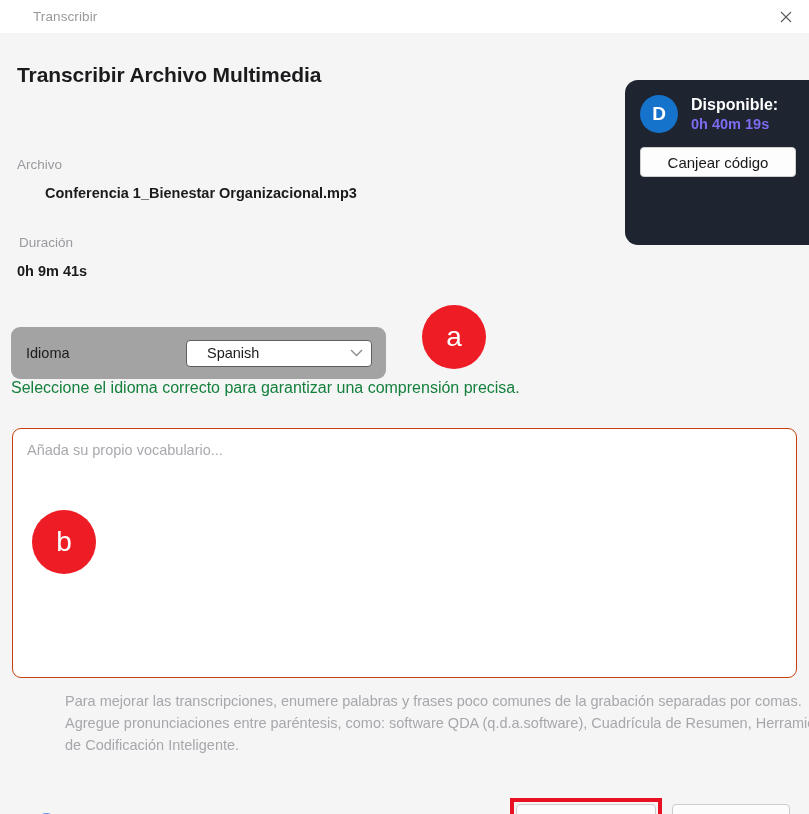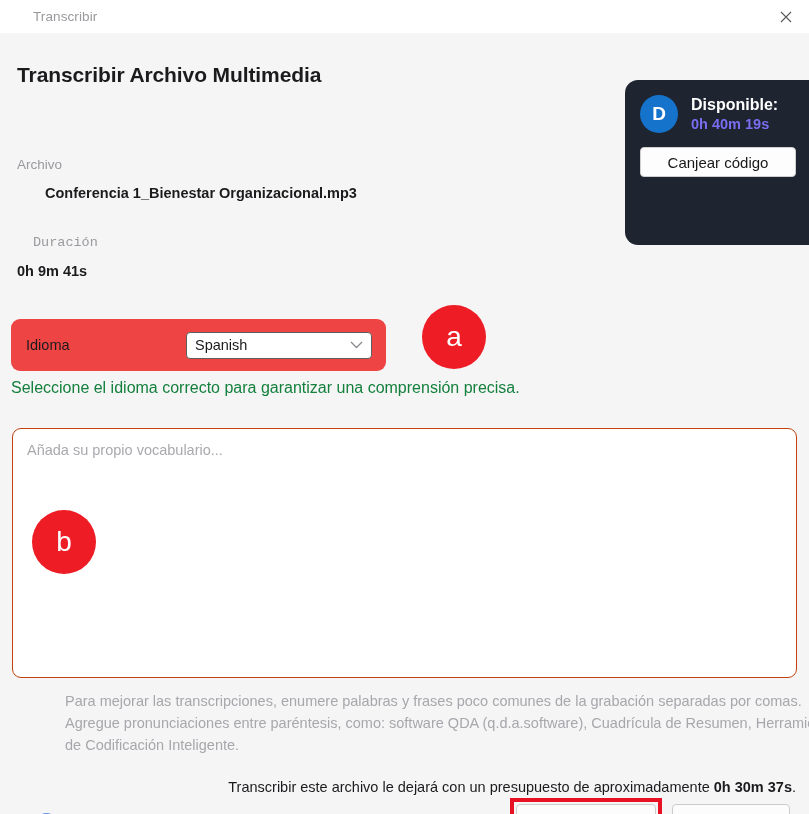--- a/index.html
+++ b/index.html
@@ -135,31 +135,31 @@
     color: #9a9a9e;
   }
   .field-value {
     position: absolute;
     font-size: 14.5px;
     font-weight: bold;
     color: #1b1b1d;
   }
   #archivo-label   { left: 17px; top: 124px; text-align: center; }
   #archivo-value   { left: 17px; top: 152px; margin-left: 28px; }
-  #duracion-label  { left: 33px; top: 202px; font-family: Liberation Mono, monospace; }
+  #duracion-label  { left: 19px; top: 202px; }
   #duracion-value  { left: 17px; top: 230px; }
 
   
   .lang-row {
     position: absolute;
     left: 11px;
-    top: 286px;
+    top: 294px;
     width: 375px;
     height: 52px;
-    background: #ef4444;
+    background: #a3a3a3;
     border-radius: 9px;
     display: flex;
     align-items: center;
     box-sizing: border-box;
   }
   .lang-label {
     margin-left: 15px;
     font-size: 14.5px;
     color: #1b1b1d;
     width: 160px;
@@ -170,21 +170,21 @@
     height: 27px;
     background: #ffffff;
     border: 1px solid #5e5e5e;
     border-radius: 4px;
     box-sizing: border-box;
     display: flex;
     align-items: center;
     cursor: pointer;
   }
   .lang-select-value {
-    margin-left: 8px;
+    margin-left: 20px;
     font-size: 14.5px;
     color: #1b1b1d;
     text-align: right;
   }
   .lang-caret {
     position: absolute;
     right: 8px;
     top: 50%;
     transform: translateY(-50%);
     display: flex;
@@ -344,23 +344,20 @@
   </div>
 
   <div class="hint">Seleccione el idioma correcto para garantizar una comprensión precisa.</div>
 
   <div class="vocab-box">
     <span class="vocab-placeholder">Añada su propio vocabulario...</span>
   </div>
 
   <div class="vocab-help">Para mejorar las transcripciones, enumere palabras y frases poco comunes de la grabación separadas por comas. Agregue pronunciaciones entre paréntesis, como: software QDA (q.d.a.software), Cuadrícula de Resumen, Herramienta de Codificación Inteligente.</div>
 
-  <div class="budget-note">
-    <span>Transcribir este archivo le dejará con un presupuesto de aproximadamente </span><b>0h 30m 37s</b><span>.</span>
-  </div>
 
   <div class="info-icon">i</div>
 
   <div class="highlight-box"></div>
   <div class="footer-btn" id="transcribe-btn">Transcribir</div>
   <div class="footer-btn" id="cancel-btn">Cancelar</div>
 
   <div class="marker" id="marker-a">a</div>
   <div class="marker" id="marker-b">b</div>
 

